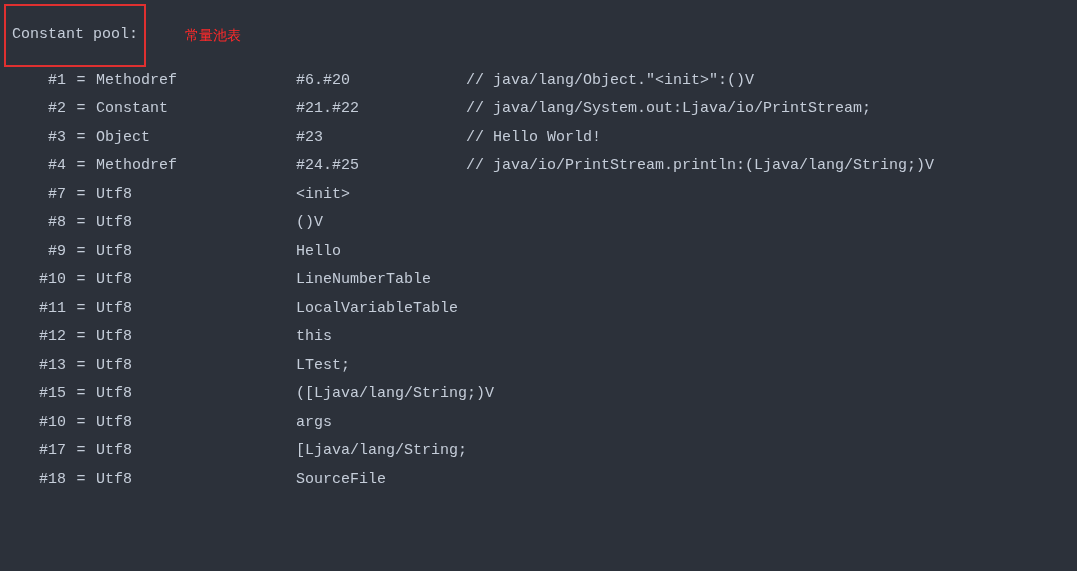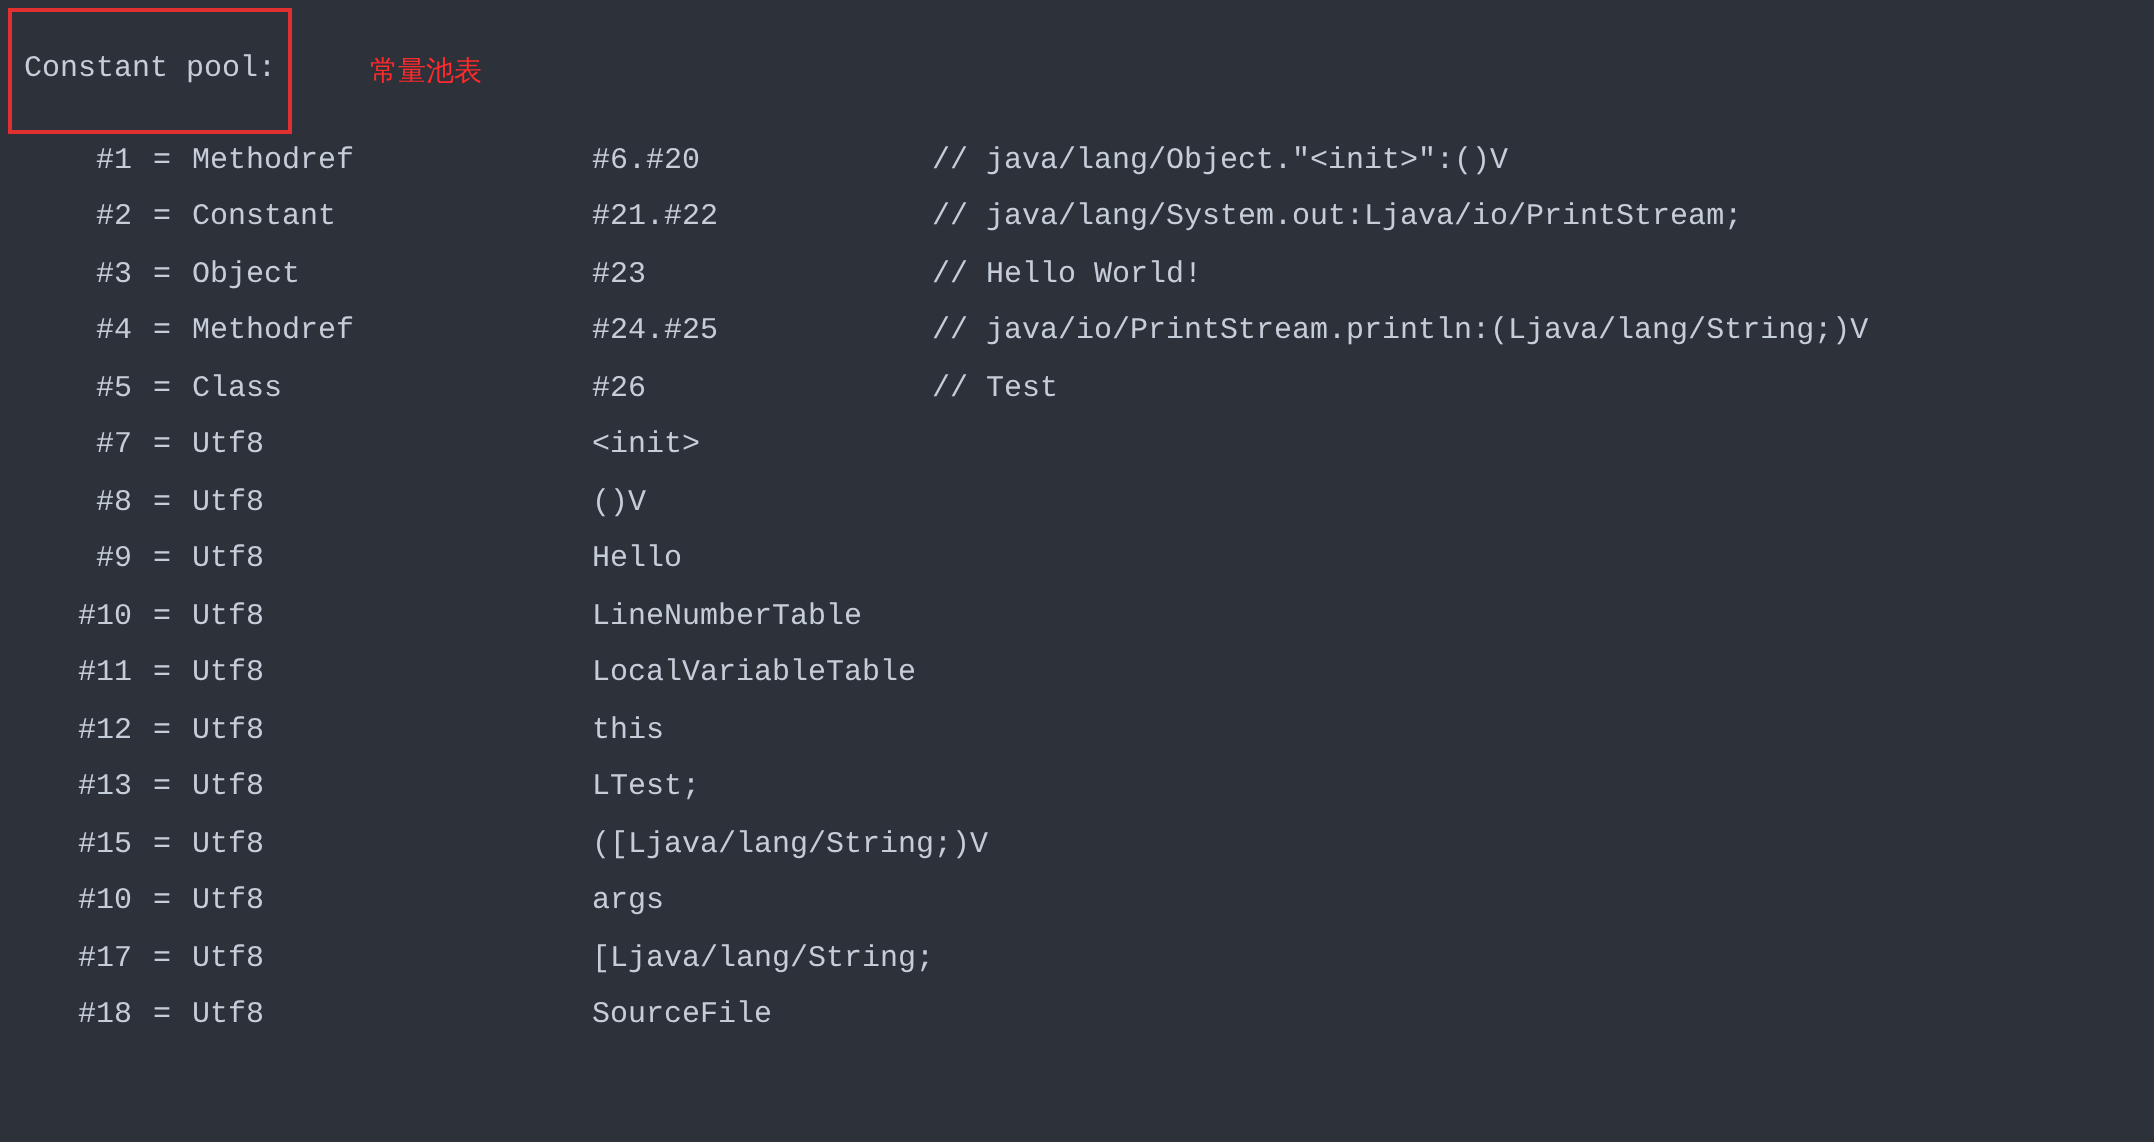--- a/index.html
+++ b/index.html
@@ -50,21 +50,20 @@
 <div class="container">
   <div class="header-row">
     <span class="header-box">Constant pool:</span>
     <span class="annotation">常量池表</span>
   </div>
   <div id="rows">
       <div class="row"><span class="idx">#1</span><span class="eq">=</span><span class="kind">Methodref</span><span class="val">#6.#20</span><span class="cmt">// java/lang/Object."&lt;init&gt;":()V</span></div>
       <div class="row"><span class="idx">#2</span><span class="eq">=</span><span class="kind">Constant</span><span class="val">#21.#22</span><span class="cmt">// java/lang/System.out:Ljava/io/PrintStream;</span></div>
       <div class="row"><span class="idx">#3</span><span class="eq">=</span><span class="kind">Object</span><span class="val">#23</span><span class="cmt">// Hello World!</span></div>
       <div class="row"><span class="idx">#4</span><span class="eq">=</span><span class="kind">Methodref</span><span class="val">#24.#25</span><span class="cmt">// java/io/PrintStream.println:(Ljava/lang/String;)V</span></div>
-      <div class="row"><span class="idx">#5</span><span class="eq">=</span><span class="kind">Class</span><span class="val">#26</span><span class="cmt">// Test</span></div>
       <div class="row"><span class="idx">#7</span><span class="eq">=</span><span class="kind">Utf8</span><span class="val">&lt;init&gt;</span><span class="cmt"></span></div>
       <div class="row"><span class="idx">#8</span><span class="eq">=</span><span class="kind">Utf8</span><span class="val">()V</span><span class="cmt"></span></div>
       <div class="row"><span class="idx">#9</span><span class="eq">=</span><span class="kind">Utf8</span><span class="val">Hello</span><span class="cmt"></span></div>
       <div class="row"><span class="idx">#10</span><span class="eq">=</span><span class="kind">Utf8</span><span class="val">LineNumberTable</span><span class="cmt"></span></div>
       <div class="row"><span class="idx">#11</span><span class="eq">=</span><span class="kind">Utf8</span><span class="val">LocalVariableTable</span><span class="cmt"></span></div>
       <div class="row"><span class="idx">#12</span><span class="eq">=</span><span class="kind">Utf8</span><span class="val">this</span><span class="cmt"></span></div>
       <div class="row"><span class="idx">#13</span><span class="eq">=</span><span class="kind">Utf8</span><span class="val">LTest;</span><span class="cmt"></span></div>
       <div class="row"><span class="idx">#15</span><span class="eq">=</span><span class="kind">Utf8</span><span class="val">([Ljava/lang/String;)V</span><span class="cmt"></span></div>
       <div class="row"><span class="idx">#10</span><span class="eq">=</span><span class="kind">Utf8</span><span class="val">args</span><span class="cmt"></span></div>
       <div class="row"><span class="idx">#17</span><span class="eq">=</span><span class="kind">Utf8</span><span class="val">[Ljava/lang/String;</span><span class="cmt"></span></div>

